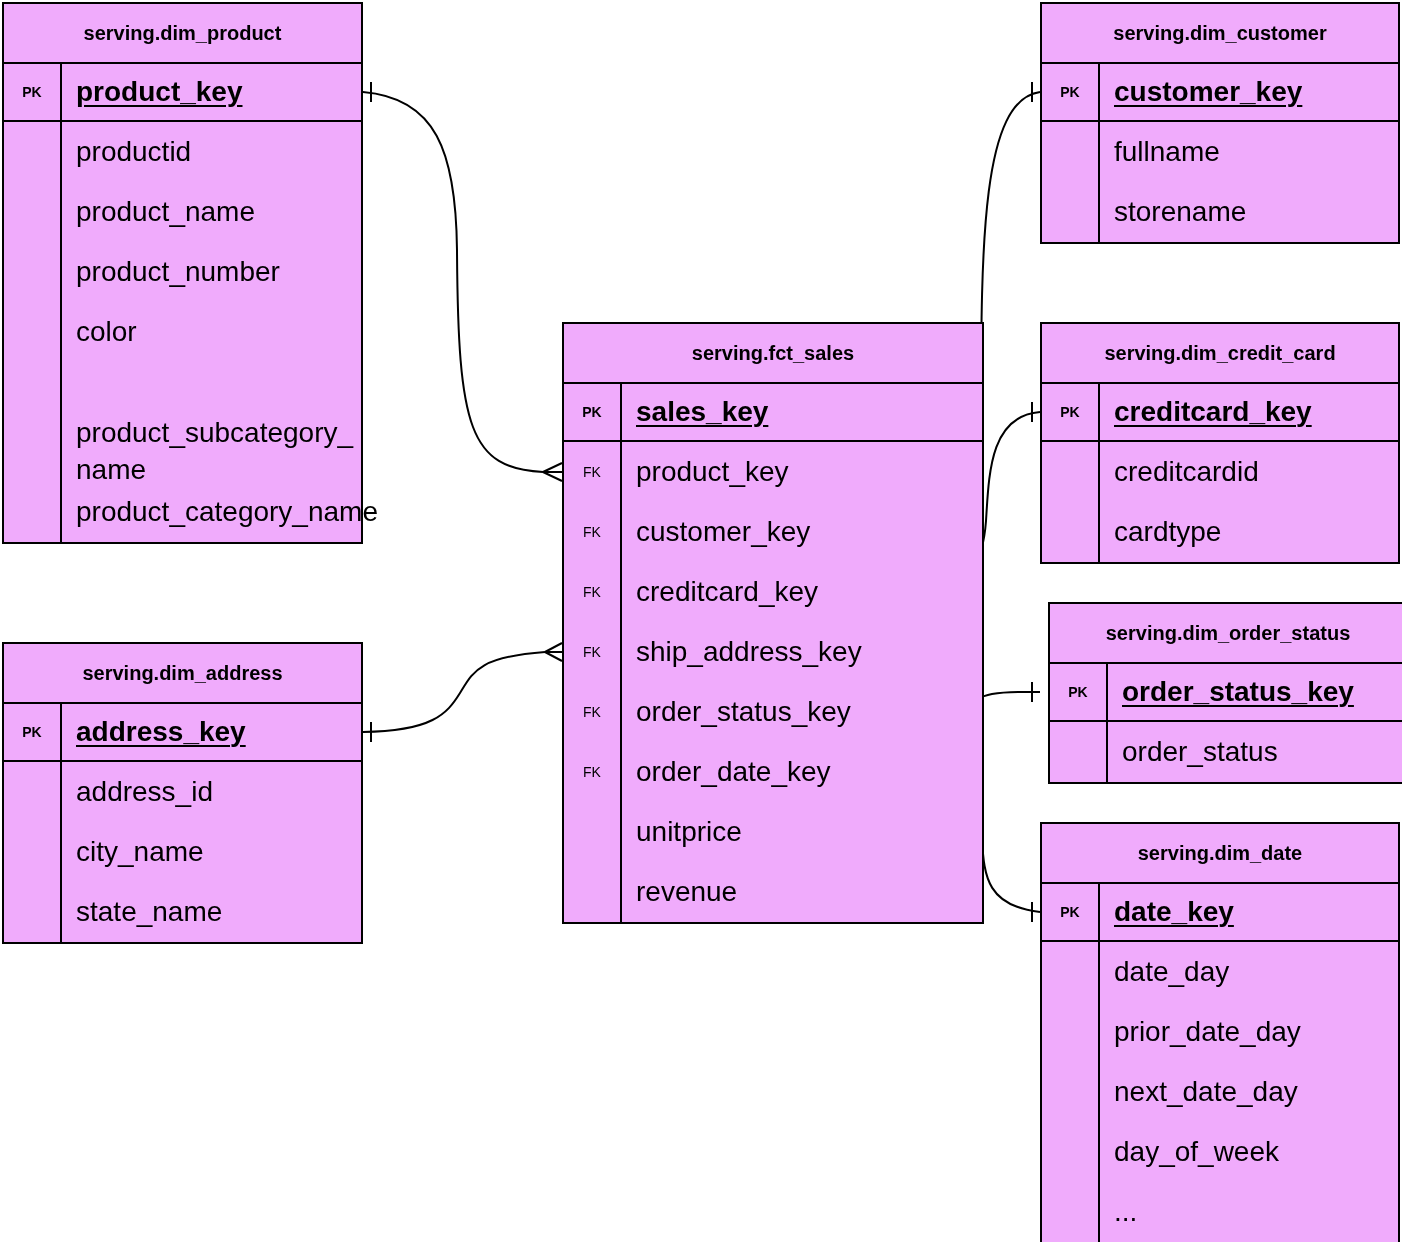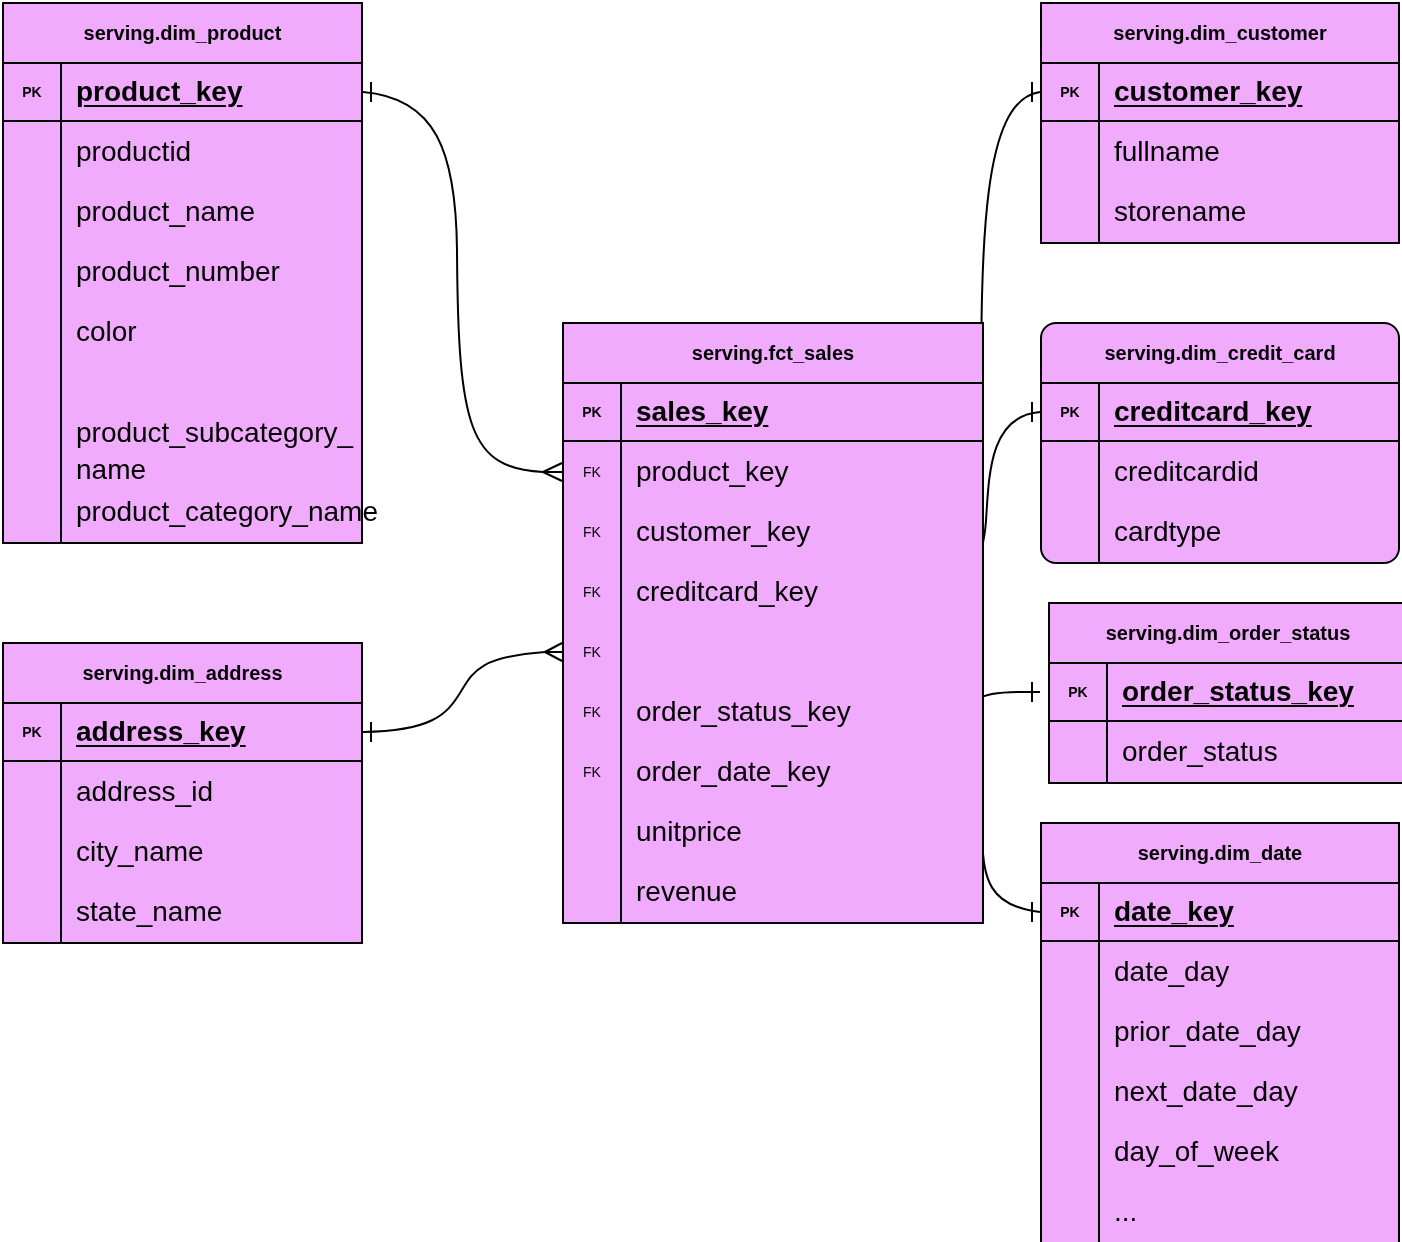--- a/index.html
+++ b/index.html
@@ -186,20 +186,21 @@
     <div class="t-row t-brow">
       <div class="t-key">FK</div>
       <div class="t-field">customer_key</div>
     </div>
     <div class="t-row t-brow">
       <div class="t-key">FK</div>
       <div class="t-field">creditcard_key</div>
     </div>
     <div class="t-row t-brow">
       <div class="t-key">FK</div>
+      <div class="t-field">ship_address_key</div>
     </div>
     <div class="t-row t-brow">
       <div class="t-key">FK</div>
       <div class="t-field">order_status_key</div>
     </div>
     <div class="t-row t-brow">
       <div class="t-key">FK</div>
       <div class="t-field">order_date_key</div>
     </div>
     <div class="t-row t-brow">
@@ -221,21 +222,21 @@
     <div class="t-row t-brow">
       <div class="t-key"></div>
       <div class="t-field">fullname</div>
     </div>
     <div class="t-row t-brow">
       <div class="t-key"></div>
       <div class="t-field">storename</div>
     </div>
   </div>
 
-  <div class="erd-table" style="left:1040px; top:322px; width:360px;border-radius:16px;">
+  <div class="erd-table" style="left:1040px; top:322px; width:360px;">
     <div class="t-title">serving.dim_credit_card</div>
     <div class="t-row t-pk">
       <div class="t-key">PK</div>
       <div class="t-field t-pkfield">creditcard_key</div>
     </div>
     <div class="t-row t-brow">
       <div class="t-key"></div>
       <div class="t-field">creditcardid</div>
     </div>
     <div class="t-row t-brow">

